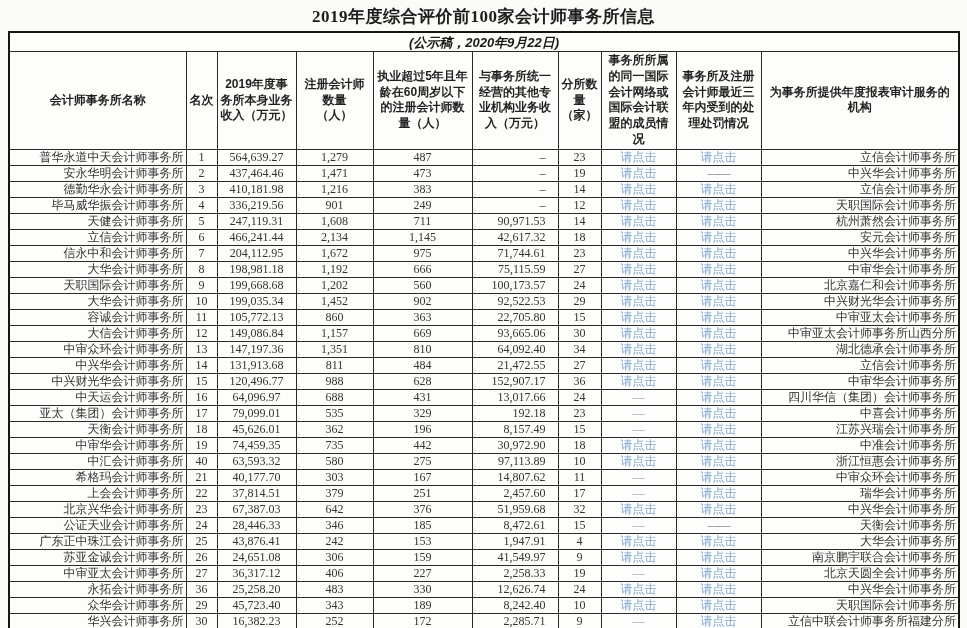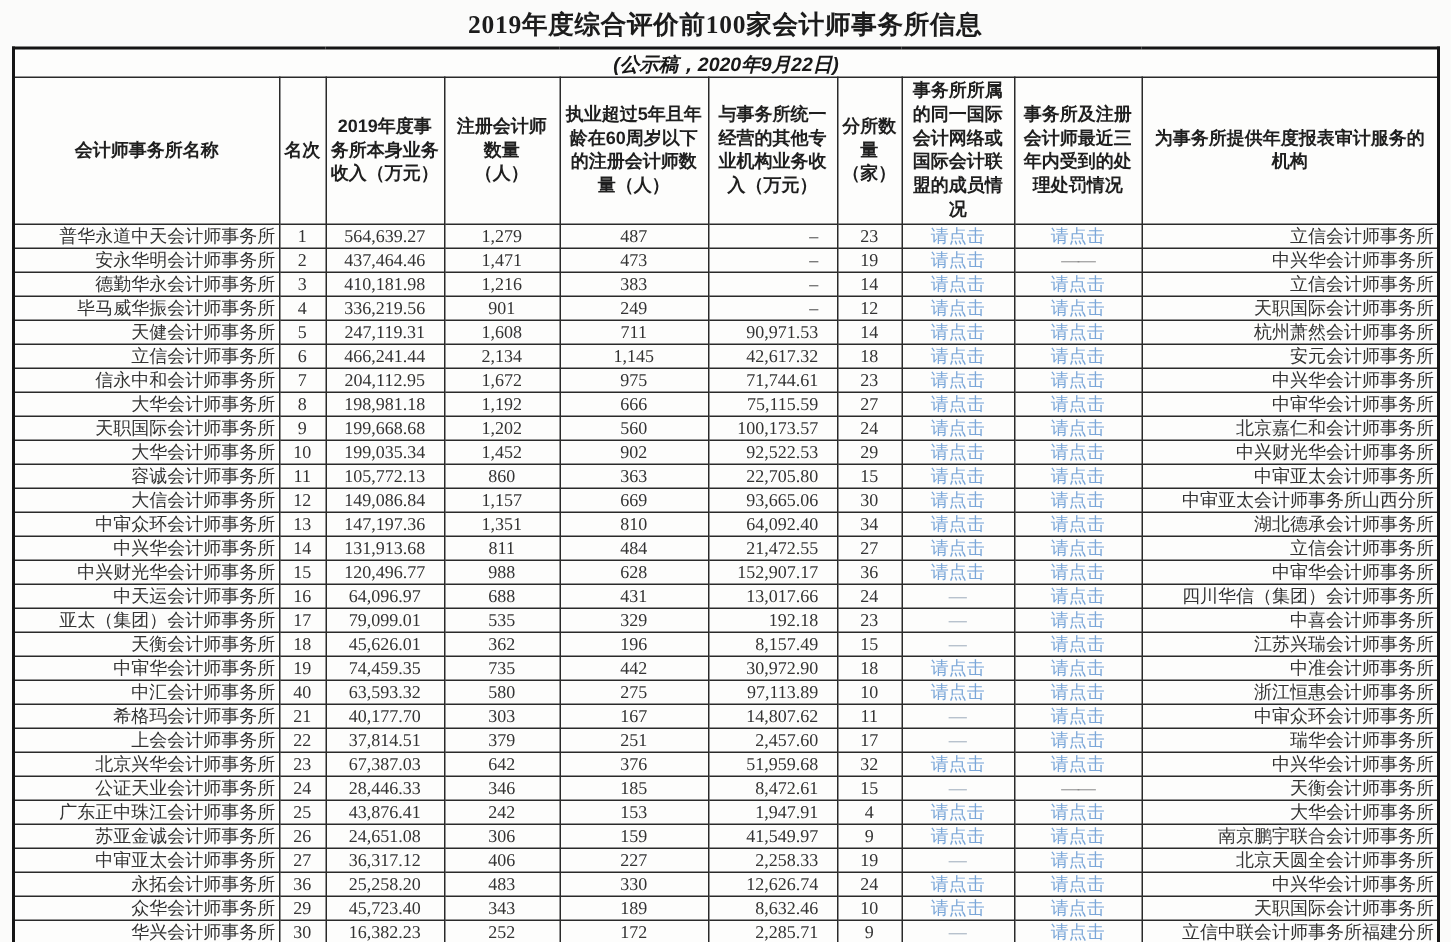--- a/index.html
+++ b/index.html
@@ -408,21 +408,21 @@
         <td class="c-center"><span class="link" style="color: rgb(122, 166, 216);">请点击</span></td>
         <td class="c-center"><span class="link" style="color: rgb(122, 166, 216);">请点击</span></td>
         <td class="c-name"><span>中兴华会计师事务所</span></td>
       </tr>
       <tr>
         <td class="c-name"><span>众华会计师事务所</span></td>
         <td class="c-center"><span>29</span></td>
         <td class="c-center"><span>45,723.40</span></td>
         <td class="c-center"><span>343</span></td>
         <td class="c-center"><span>189</span></td>
-        <td class="c-right"><span>8,632.46</span></td>
+        <td class="c-right"><span>8,242.40</span></td>
         <td class="c-center"><span>10</span></td>
         <td class="c-center"><span class="link" style="color: rgb(122, 166, 216);">请点击</span></td>
         <td class="c-center"><span class="link" style="color: rgb(122, 166, 216);">请点击</span></td>
         <td class="c-name"><span>天职国际会计师事务所</span></td>
       </tr>
       <tr>
         <td class="c-name"><span>华兴会计师事务所</span></td>
         <td class="c-center"><span>30</span></td>
         <td class="c-center"><span>16,382.23</span></td>
         <td class="c-center"><span>252</span></td>

